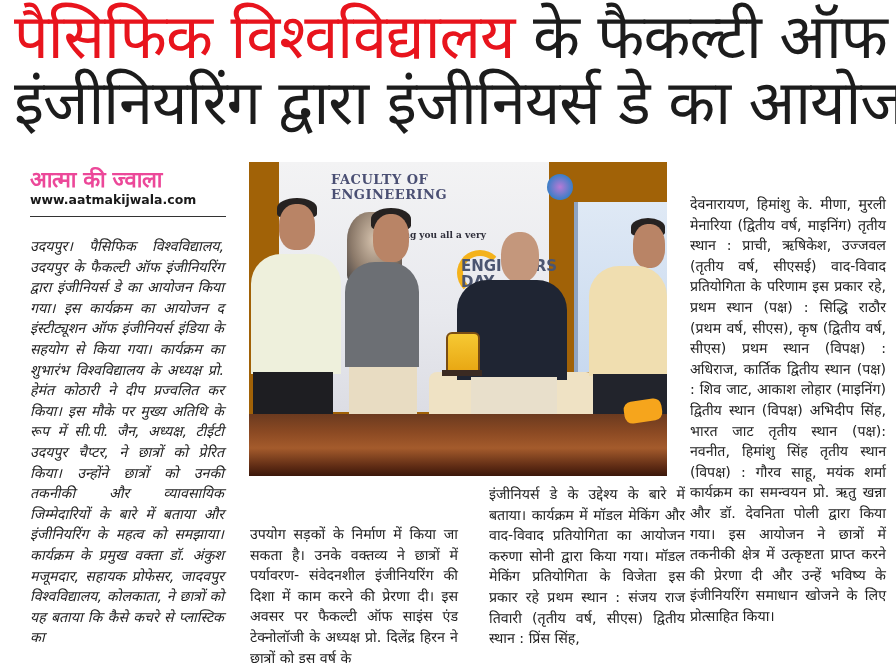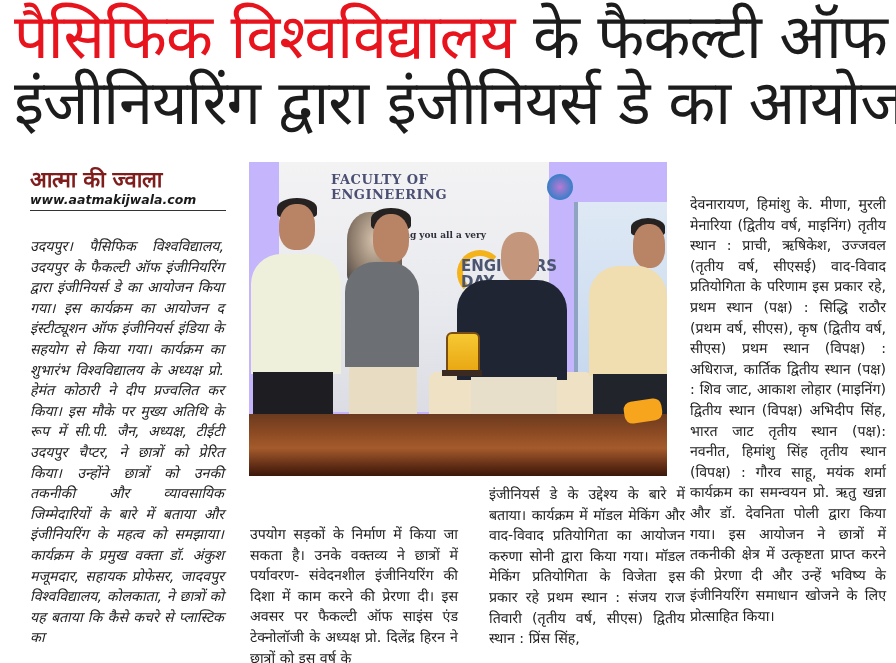--- a/index.html
+++ b/index.html
@@ -23,31 +23,31 @@
     font-family: "DejaVu Sans", sans-serif;
   }
   .col1 { left: 30px; top: 236px; width: 194px; font-style: italic; }
   .col2 { left: 250px; top: 484px; width: 208px; margin-top: 40px; }
   .col3 { left: 471px; top: 484px; width: 196px; margin-left: 18px; }
   .col4 { left: 690px; top: 162px; width: 196px; margin-top: 32px; }
   .col p { margin: 0; }
 
   .masthead { position: absolute; left: 30px; top: 168px; width: 196px; }
   .masthead .brand {
-    font-size: 22px; font-weight: bold; line-height: 24px; color: #7f1d1d;
+    font-size: 22px; font-weight: bold; line-height: 24px; color: #ec4899;
     letter-spacing: -0.5px;
   }
   .masthead .url {
     font-size: 12.5px; font-weight: bold; line-height: 16px; color: #1a1a1a;
-    border-bottom: 1px solid #333; padding-bottom: 2px; font-style: italic;
+    border-bottom: 1px solid #333; padding-bottom: 8px;
   }
 
   .photo {
     position: absolute; left: 249px; top: 162px; width: 418px; height: 314px;
-    overflow: hidden; background: #c4b5fd;
+    overflow: hidden; background: #a16207;
   }
   .photo .banner {
     position: absolute; left: 30px; top: 0; width: 270px; height: 250px;
     background: linear-gradient(180deg, #f3f3f4 0%, #e8e9ee 60%, #dcdde4 100%);
   }
   .photo .banner-title {
     position: absolute; left: 52px; top: 10px; font-family: "DejaVu Serif", serif;
     font-size: 13px; font-weight: bold; color: #4a4f73; letter-spacing: 0.5px;
   }
   .photo .banner-sub {

